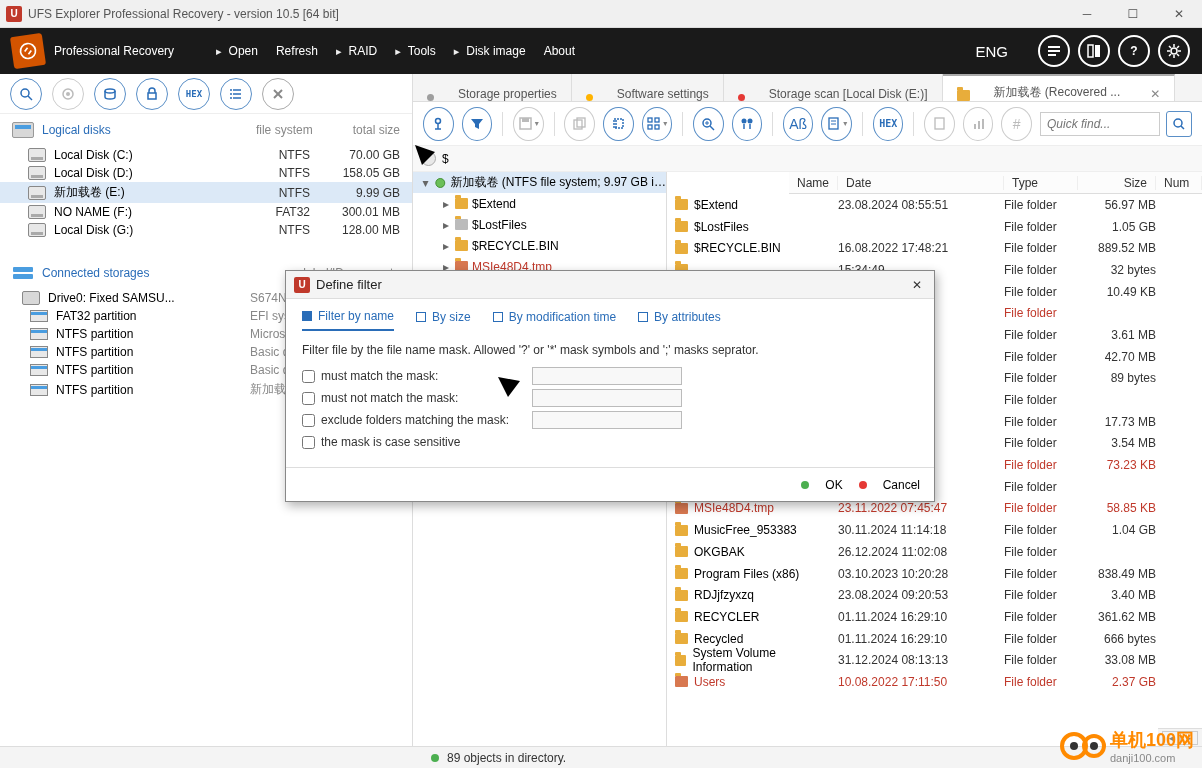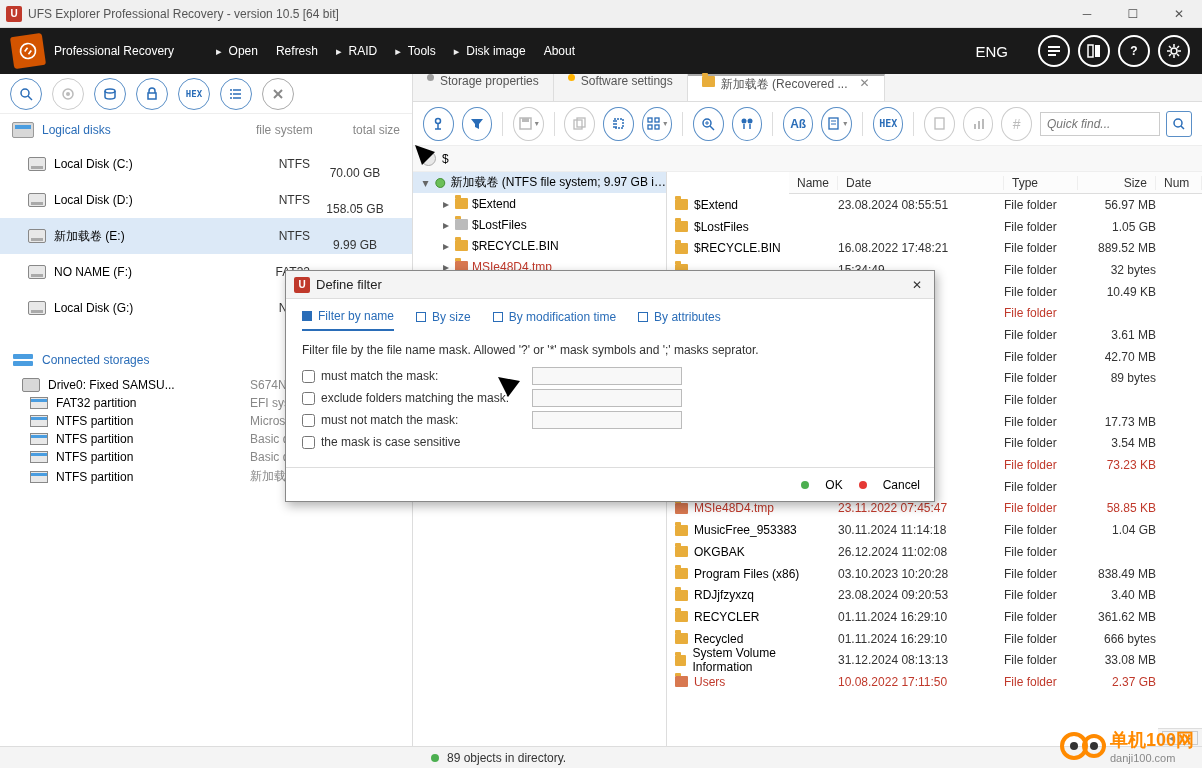--- a/index.html
+++ b/index.html
@@ -41,32 +41,32 @@
 .disk-ico { width:22px; height:16px; background:#d8d8d8; border:1px solid #999; border-radius:2px; display:inline-block; position:relative; }
 .disk-ico::after{content:""; position:absolute; top:2px; left:2px; right:2px; height:4px; background:#4a9de0;}
 
 
 .drow { display:flex; align-items:center; padding:2px 12px 2px 28px; }
 .drow.sel { background:#dce9f7; }
 .hdd-ico { width:18px; height:14px; background:#e8e8e8; border:1px solid #888; border-radius:2px; margin-right:8px; display:inline-block; position:relative; }
 .hdd-ico::after{content:"";position:absolute;bottom:1px;left:2px;right:2px;height:3px;background:#aaa;}
 .drow .name { flex:1; }
 .drow .fs { width:90px; text-align:right; color:#333; }
-.drow .sz { width:90px; text-align:center; color:#333;margin-top:18px; }
+.drow .sz { width:90px; text-align:right; color:#333; }
 
 .prow { display:flex; align-items:center; padding:2px 12px 2px 30px; }
 .prow .pico { width:18px; height:12px; background:#e8e8e8; border:1px solid #888; margin-right:8px;}
 .prow .pico.blue::after{content:"";display:block;height:3px;background:#4a9de0;margin-top:1px;}
 .prow .n { flex:1; }
 .prow .d { width:110px; color:#888; white-space:nowrap; overflow:hidden; text-overflow:ellipsis;}
 .prow .st { width:40px; text-align:right; color:#888;}
 
 
 .rtabs { height:28px; display:flex; align-items:stretch; background:#f4f4f4; border-bottom:1px solid #ddd; }
-.rtab { display:flex; align-items:flex-start; gap:6px; padding:0 14px; border-right:1px solid #ddd; color:#555; position:relative; }
+.rtab { display:flex; align-items:flex-end; gap:24px; padding:0 14px; border-right:1px solid #ddd; color:#555; position:relative; }
 .rtab .dot { width:7px; height:7px; border-radius:50%; }
 .rtab.active { background:#fff; border-top:2px solid #aaa; }
 .fico { width:13px; height:11px; background:#e8ad3b; border-radius:1px; display:inline-block; position:relative;}
 .fico::before{content:"";position:absolute;top:-3px;left:0;width:6px;height:3px;background:#e8ad3b;border-radius:1px 1px 0 0;}
 
 
 .rtool { height:44px; display:flex; align-items:center; gap:8px; padding:4px 10px; border-bottom:1px solid #eee; }
 .vsep { width:1px; height:24px; background:#ddd; margin:0 2px;}
 .cbtn2 { width:34px; height:34px; border:1px solid #5a8fc7; border-radius:50%; display:flex; align-items:center; justify-content:center; color:#2a6db8; font-size:13px;}
 .cbtn2.dis { border-color:#ccc; color:#bbb; }
@@ -360,20 +360,24 @@
   <div class="right-pane">
     <div class="rtabs" id="rtabs">
         <div class="rtab">
           <span class="dot" style="background:#9e9e9e"></span>
           <span>Storage properties</span>
         </div>
         <div class="rtab">
           <span class="dot" style="background:#ffb300"></span>
           <span>Software settings</span>
         </div>
+        <div class="rtab">
+          <span class="dot" style="background:#e53935"></span>
+          <span>Storage scan [Local Disk (E:)]</span>
+        </div>
         <div class="rtab active">
           <span class="fico"></span>
           <span>新加载卷 (Recovered ...</span>
           <span style="margin-left:6px;color:#888;">✕</span>
         </div>
       </div>
 
     <div class="rtool">
       <div class="cbtn2">
           <svg width="16" height="16" viewBox="0 0 16 16">
@@ -430,21 +434,21 @@
         </div>
       <div class="cbtn2">
           <svg width="16" height="16" viewBox="0 0 16 16">
             <circle cx="5" cy="5" r="2.5" fill="currentColor"></circle>
             <circle cx="11" cy="5" r="2.5" fill="currentColor"></circle>
             <line x1="5" y1="8" x2="5" y2="13" stroke="currentColor" stroke-width="1.5"></line>
             <line x1="11" y1="8" x2="11" y2="13" stroke="currentColor" stroke-width="1.5"></line>
           </svg>
         </div>
       <span class="vsep"></span>
-      <div class="cbtn2" style="font-size:12px;font-weight:bold;">Aß</div>
+      <div class="cbtn2" style="font-size:14px;font-weight:normal;">Aß</div>
       <div class="cbtn2">
           <svg width="15" height="15" viewBox="0 0 15 15">
             <rect x="3" y="2" width="9" height="11" fill="none" stroke="currentColor" stroke-width="1.3"></rect>
             <line x1="5" y1="5" x2="10" y2="5" stroke="currentColor"></line>
             <line x1="5" y1="8" x2="10" y2="8" stroke="currentColor"></line>
           </svg>
           <span class="dd">▾</span>
         </div>
       <span class="vsep"></span>
       <div class="cbtn2 hex">HEX</div>
@@ -846,26 +850,26 @@
   <div class="dlg-body">
     <div class="dlg-desc">Filter file by the file name mask. Allowed '?' or '*' mask symbols and ';' masks seprator.</div>
     <div class="dlg-chk-wrap">
       <div class="dlg-chk">
           <input type="checkbox" style="">
           <span>must match the mask:</span>
           <span class="fld"></span>
         </div>
       <div class="dlg-chk">
           <input type="checkbox" style="">
-          <span>exclude folders matching the mask:</span>
+          <span>must not match the mask:</span>
           <span class="fld"></span>
         </div>
       <div class="dlg-chk">
           <input type="checkbox" style="">
-          <span>must not match the mask:</span>
+          <span>exclude folders matching the mask:</span>
           <span class="fld"></span>
         </div>
       <div class="dlg-chk nofld">
           <input type="checkbox" style="">
           <span>the mask is case sensitive</span>
           <span class="fld"></span>
         </div>
     </div>
   </div>
   <div class="dlg-foot">

